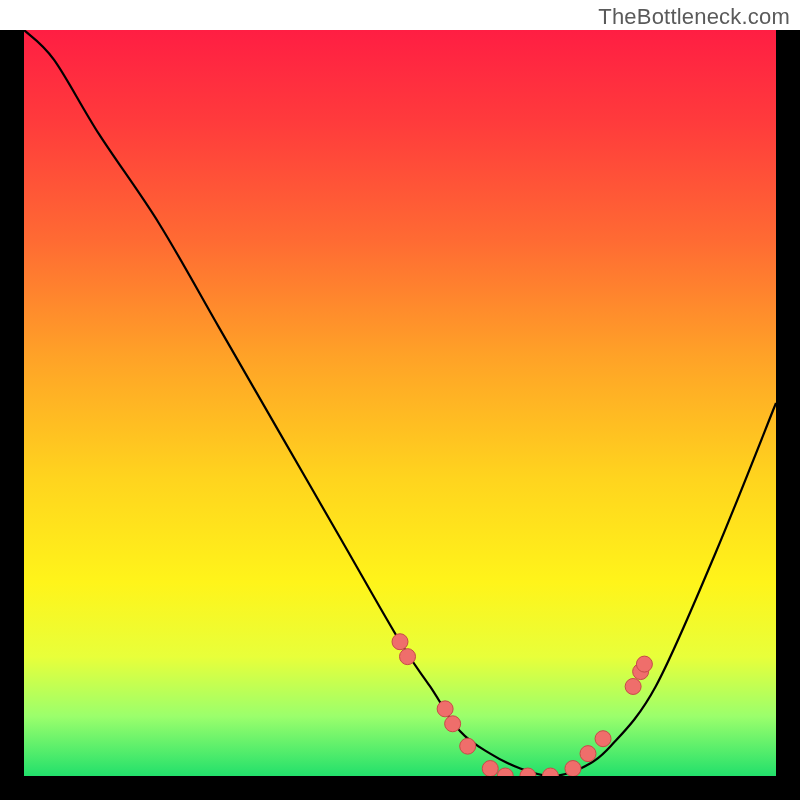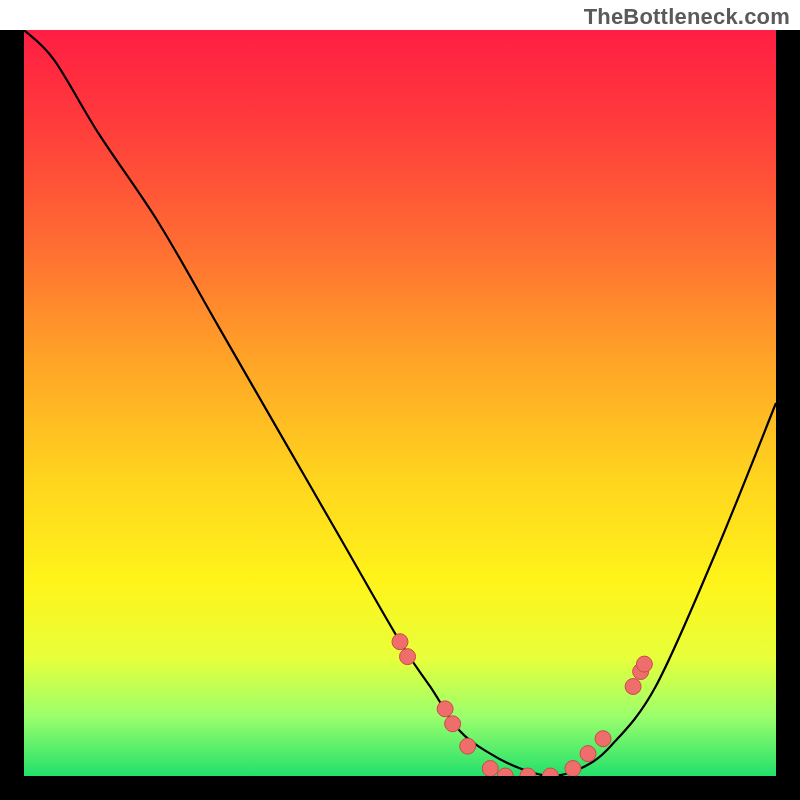--- a/index.html
+++ b/index.html
@@ -10,21 +10,21 @@
     height: 800px;
     overflow: hidden;
     font-family: Arial, Helvetica, sans-serif;
   }
   .attribution {
     position: absolute;
     top: 4px;
     right: 10px;
     font-size: 22px;
     color: #5a5a5a;
-    font-weight: 700;
+    font-weight: 400;
     letter-spacing: 0.2px;
   }
   .plot-frame {
     position: absolute;
     left: 0;
     top: 30px;
     width: 800px;
     height: 770px;
     background: #000;
   }

